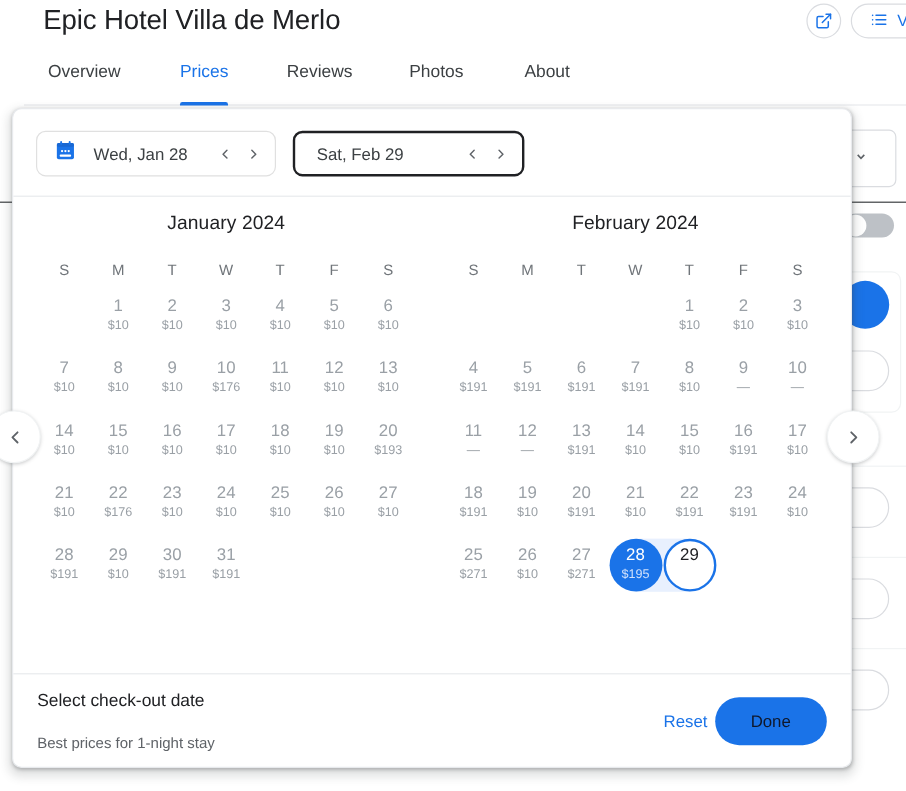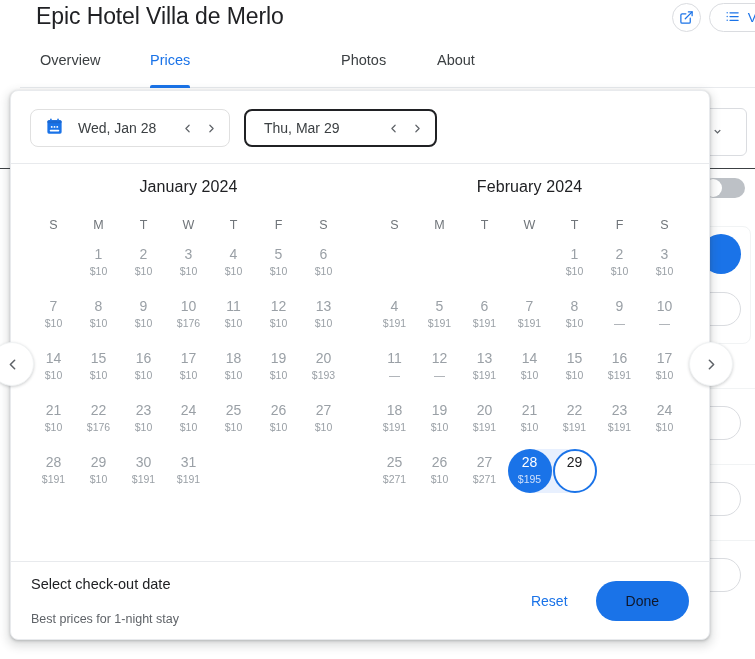--- a/index.html
+++ b/index.html
@@ -145,21 +145,21 @@
   .side-arrow.next { left:689px; }
 
   
   .dialog-footer {
     position:relative; height:78px; border-top:1px solid #e8eaed;
     display:flex; align-items:center; padding:0 20px;
   }
   .foot-text { display:flex; flex-direction:column; gap:20px; }
   .foot-title { font-size:14.5px; color:#202124; }
   .foot-sub { font-size:12.5px; color:#5f6368; }
-  .foot-actions { margin-left:auto; display:flex; align-items:center; gap:22px; }
+  .foot-actions { margin-left:auto; display:flex; align-items:center; }
   .btn-text {
     background:none; border:none; color:#1a73e8; font-size:14px; font-weight:500;
     cursor:pointer; padding:8px 6px; font-family:inherit;
   }
   .btn-filled {
     background:#1a73e8; color:#0f172a; border:none; border-radius:20px;
     height:40px; padding:0 30px; font-size:14px; font-weight:500;
     cursor:pointer; font-family:inherit;
   }
 </style>
@@ -195,20 +195,23 @@
   </div>
 
   <div class="tabs-bar">
     <div class="tabs-underline"></div>
   <div class="tab" style="left: 20px;">
         <span>Overview</span>
       </div>
       <div class="tab active" style="left: 130px;">
         <span>Prices</span>
         <span class="tab-rule"></span>
+      </div>
+      <div class="tab" style="left: 219px;">
+        <span>Reviews</span>
       </div>
       <div class="tab" style="left: 321px;">
         <span>Photos</span>
       </div>
       <div class="tab" style="left: 417px;">
         <span>About</span>
       </div>
     </div>
 
   <div class="bg-layer">
@@ -257,21 +260,21 @@
           </span>
           <span class="df-nav">
             <svg width="13" height="13" viewBox="0 0 24 24" fill="none" stroke="#5f6368" stroke-width="2.2" stroke-linecap="round" stroke-linejoin="round">
                 <polyline points="9 18 15 12 9 6"></polyline>
               </svg>
           </span>
         </span>
       </div>
 
       <div class="date-field checkout">
-        <span class="df-label">Thu, Mar 29</span>
+        <span class="df-label">Sat, Feb 29</span>
         <span class="df-navs">
           <span class="df-nav">
             <svg width="13" height="13" viewBox="0 0 24 24" fill="none" stroke="#5f6368" stroke-width="2.2" stroke-linecap="round" stroke-linejoin="round">
                 <polyline points="15 18 9 12 15 6"></polyline>
               </svg>
           </span>
           <span class="df-nav">
             <svg width="13" height="13" viewBox="0 0 24 24" fill="none" stroke="#5f6368" stroke-width="2.2" stroke-linecap="round" stroke-linejoin="round">
                 <polyline points="9 18 15 12 9 6"></polyline>
               </svg>

